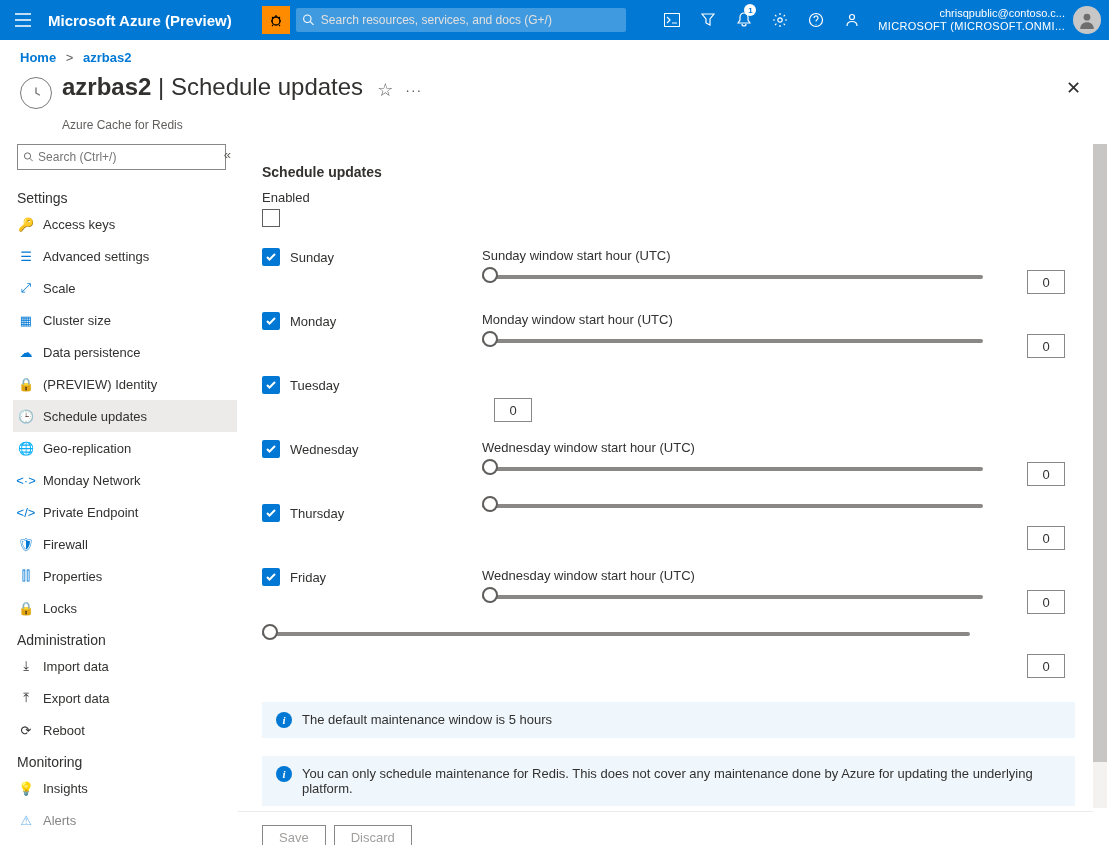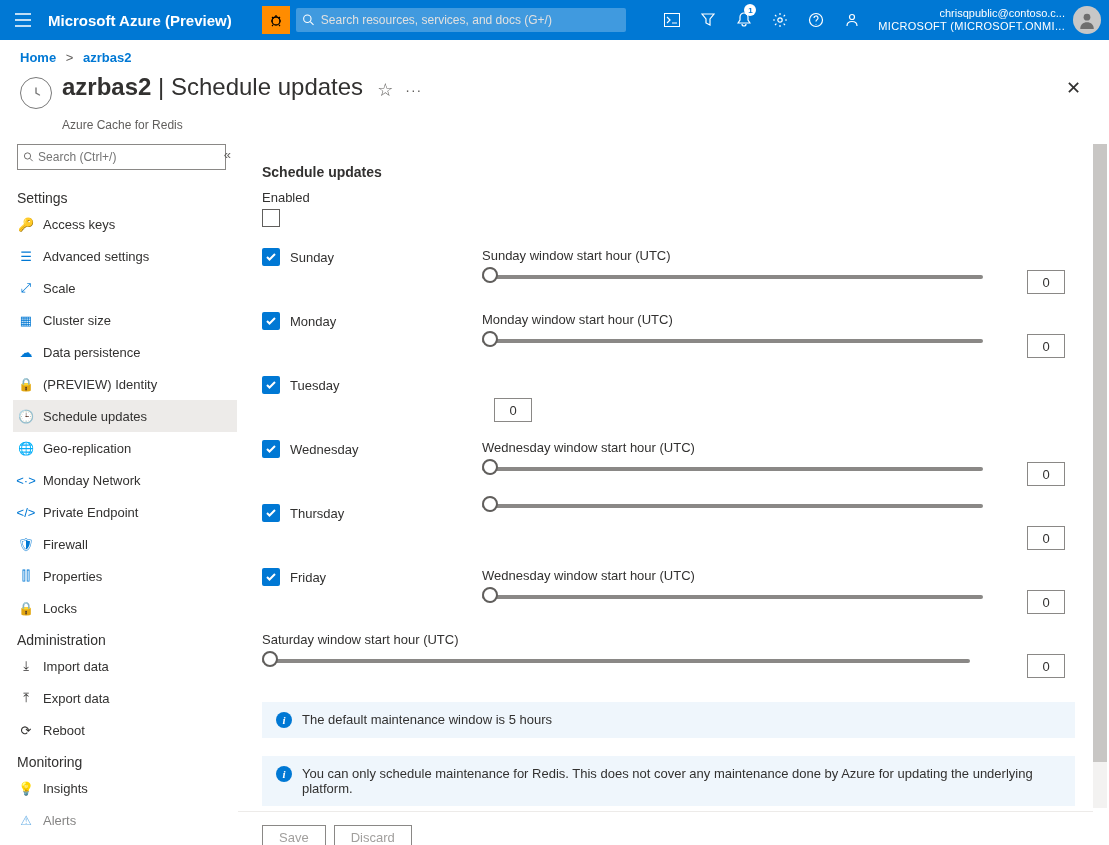--- a/index.html
+++ b/index.html
@@ -372,21 +372,20 @@
       <div class="slider-track">
                 <div class="slider-thumb"></div>
               </div>
     </div>
     <div class="value-col">
               <div class="value-box">0</div>
             </div>
   </div>
           <div class="day-row">
     <div class="slider-col">
-      <div class="slider-label">Saturday window start hour (UTC)</div>
       <div class="slider-track">
                 <div class="slider-thumb"></div>
               </div>
     </div>
     <div class="value-col">
               <div class="value-box">0</div>
             </div>
   </div>
         </div>
 

